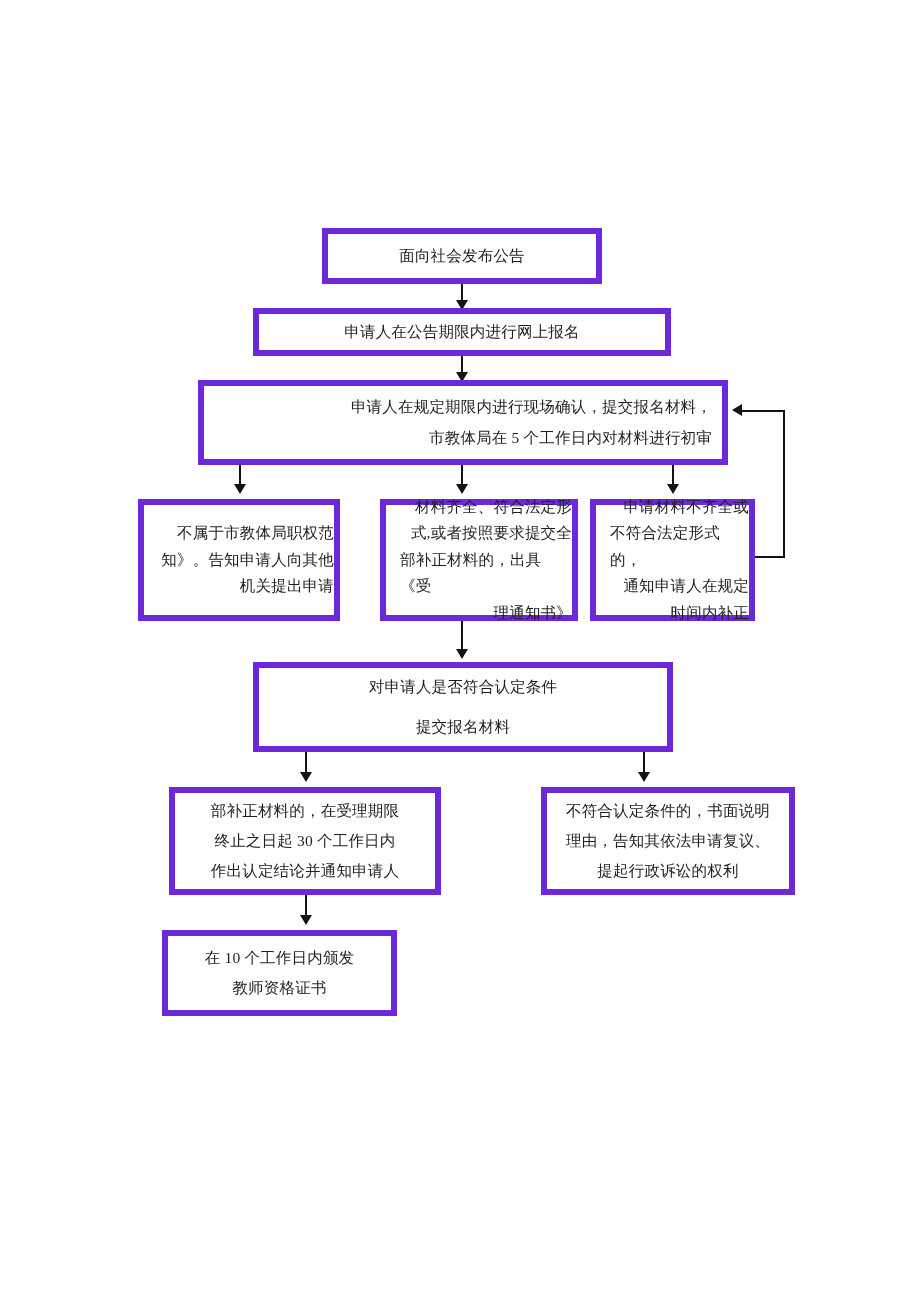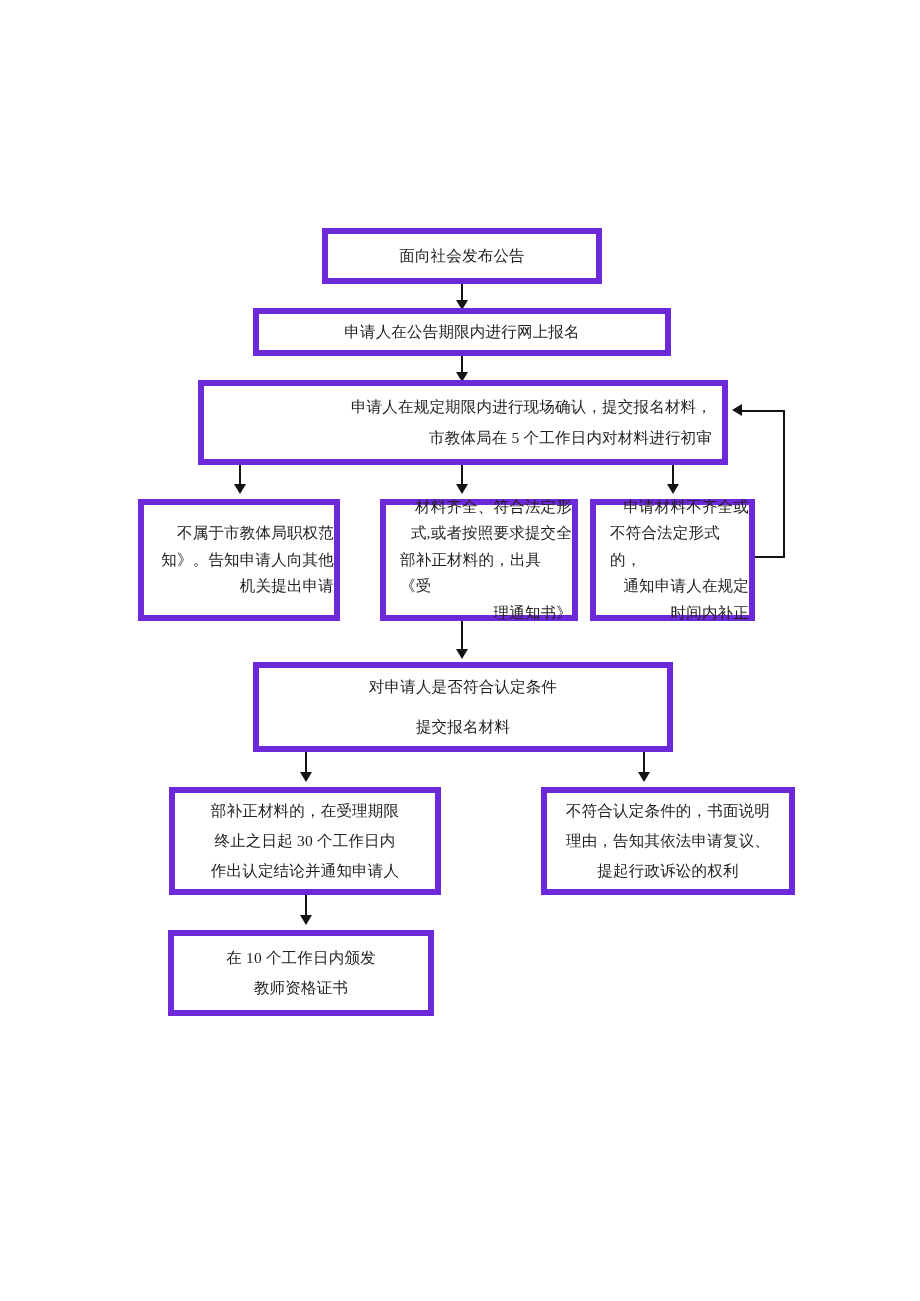--- a/index.html
+++ b/index.html
@@ -145,18 +145,18 @@
 
   <div class="node center" style="left:516px; top:787px; width:254px; height:108px;margin-left:25px;">
     <span class="line">不符合认定条件的，书面说明</span>
     <span class="line">理由，告知其依法申请复议、</span>
     <span class="line">提起行政诉讼的权利</span>
   </div>
 
   <div class="vline" style="left:305px; top:895px; height:24px;"></div>
   <div class="arrow-down" style="left:300px; top:915px;"></div>
 
-  <div class="node center" style="left:168px; top:930px; width:266px; height:86px;">
+  <div class="node center" style="left:162px; top:930px; width:235px; height:86px;">
     <span class="line">在 10 个工作日内颁发</span>
     <span class="line">教师资格证书</span>
   </div>
 
 </div>
 
 </body></html>

